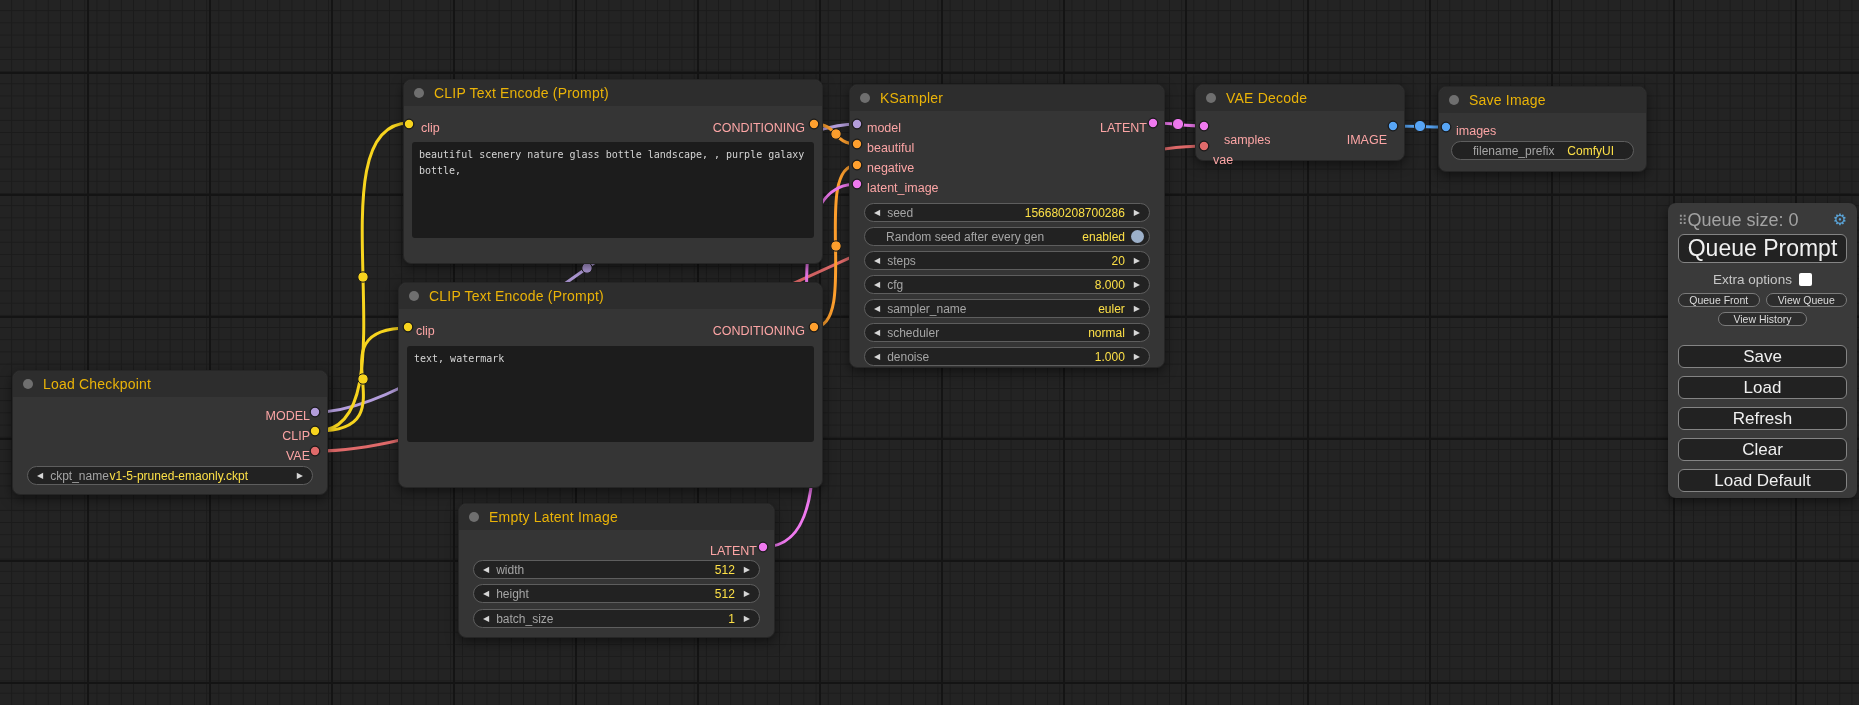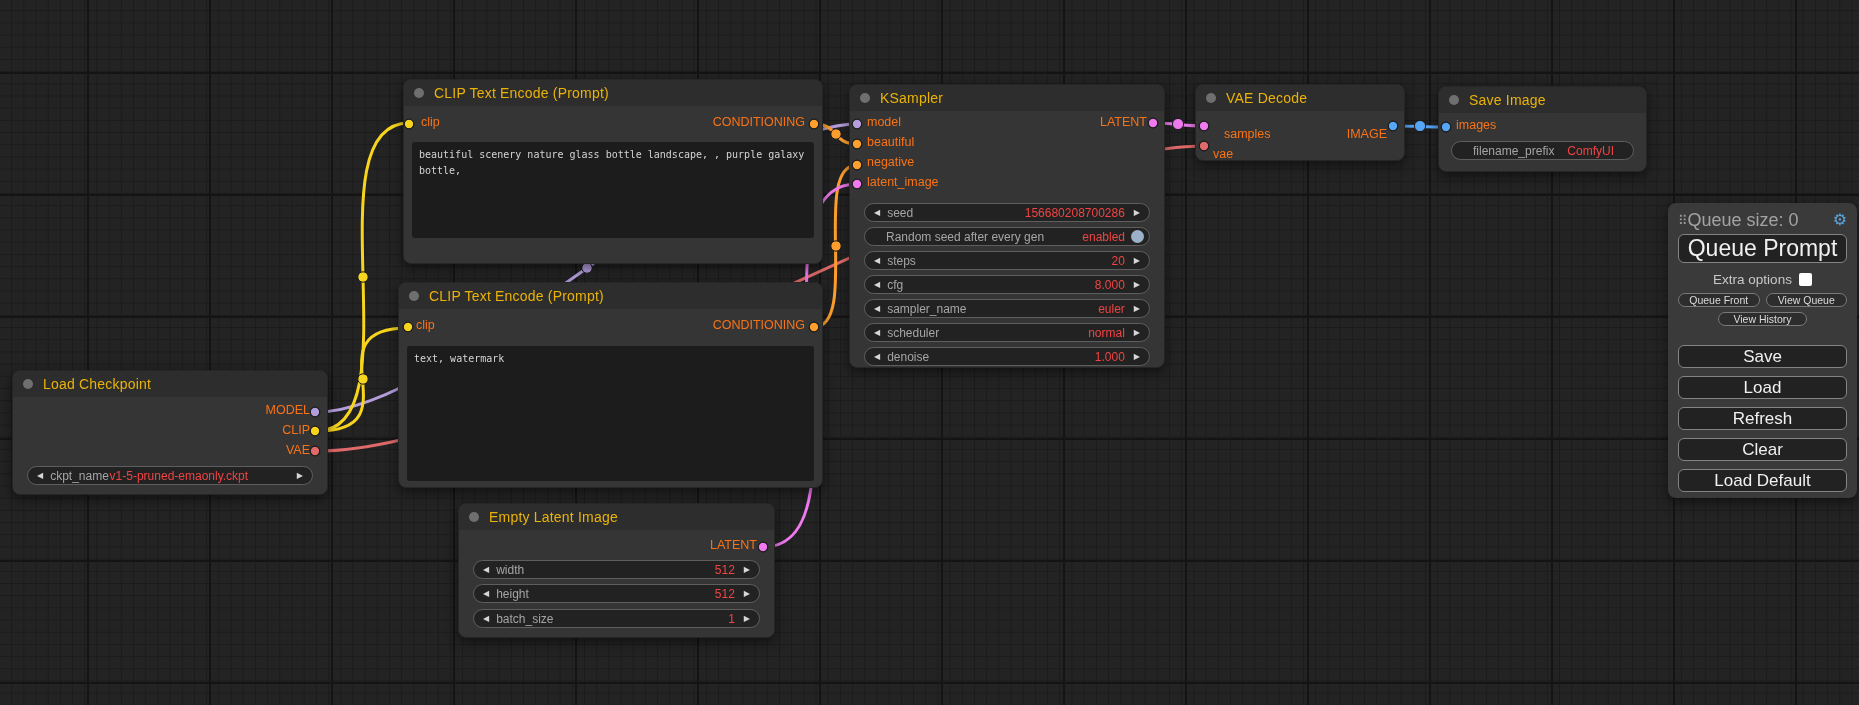--- a/index.html
+++ b/index.html
@@ -20,29 +20,29 @@
   #ports{z-index:4;}
   .node{
     position:absolute;background:#353535;border:1px solid #262626;border-radius:8px;
     box-shadow:0 4px 12px rgba(0,0,0,.5);z-index:2;box-sizing:border-box;
   }
   .node-title{
     height:26px;background:#2d2d2d;border-radius:8px 8px 0 0;display:flex;align-items:center;
     padding:0 10px;color:#eab308;font-size:14px;letter-spacing:.2px;
   }
   .title-dot{width:10px;height:10px;border-radius:50%;background:#6f6f6f;margin-right:10px;flex:none;}
-  .prow{height:20px;display:flex;align-items:flex-start;padding:0 17px;color:#f97316;font-size:12.5px;}
+  .prow{height:20px;display:flex;align-items:flex-end;padding:0 17px;color:#fca5a5;font-size:12.5px;}
   .prow .out{margin-left:auto;}
   .prow.outonly{justify-content:flex-end;}
   .widget{
     height:19px;background:#222;border:1px solid #5e5e5e;border-radius:10px;
     display:flex;align-items:center;padding:0 9px;margin:0 14px 5px;font-size:12px;color:#a5a5a5;
     box-sizing:border-box;
   }
-  .widget .wvalue{margin-left:auto;color:#ef4444;}
+  .widget .wvalue{margin-left:auto;color:#fde047;}
   .arrow{color:#d6d6d6;font-size:8px;line-height:1;flex:none;}
   .arrow.l{margin-right:7px;}
   .arrow.r{margin-left:9px;}
   .toggle-dot{width:13px;height:13px;border-radius:50%;background:#9cb0c9;margin-left:6px;margin-right:-4px;flex:none;}
   .prompt{
     position:absolute;left:8px;right:8px;background:#1c1c1c;border-radius:3px;
     color:#d4d4d4;font-family:"DejaVu Sans Mono",monospace;font-size:10px;line-height:1.55;
     padding:5px 7px;white-space:pre-wrap;word-break:break-word;box-sizing:border-box;
   }
   
@@ -135,21 +135,21 @@
 
 <div class="node" style="left:398px;top:282px;width:425px;height:206px;">
   <div class="node-title">
     <span class="title-dot"></span>
     <span>CLIP Text Encode (Prompt)</span>
   </div>
   <div class="prow" style="margin-top:9px;">
     <span>clip</span>
     <span class="out">CONDITIONING</span>
   </div>
-  <div class="prompt" style="top:63px;height:135px;">text, watermark</div>
+  <div class="prompt" style="top:63px;height:96px;">text, watermark</div>
 </div>
 
 <div class="node" style="left:458px;top:503px;width:317px;height:135px;">
   <div class="node-title">
     <span class="title-dot"></span>
     <span>Empty Latent Image</span>
   </div>
   <div class="prow outonly" style="margin-top:8px;">
       <span class="out">LATENT</span>
     </div>

